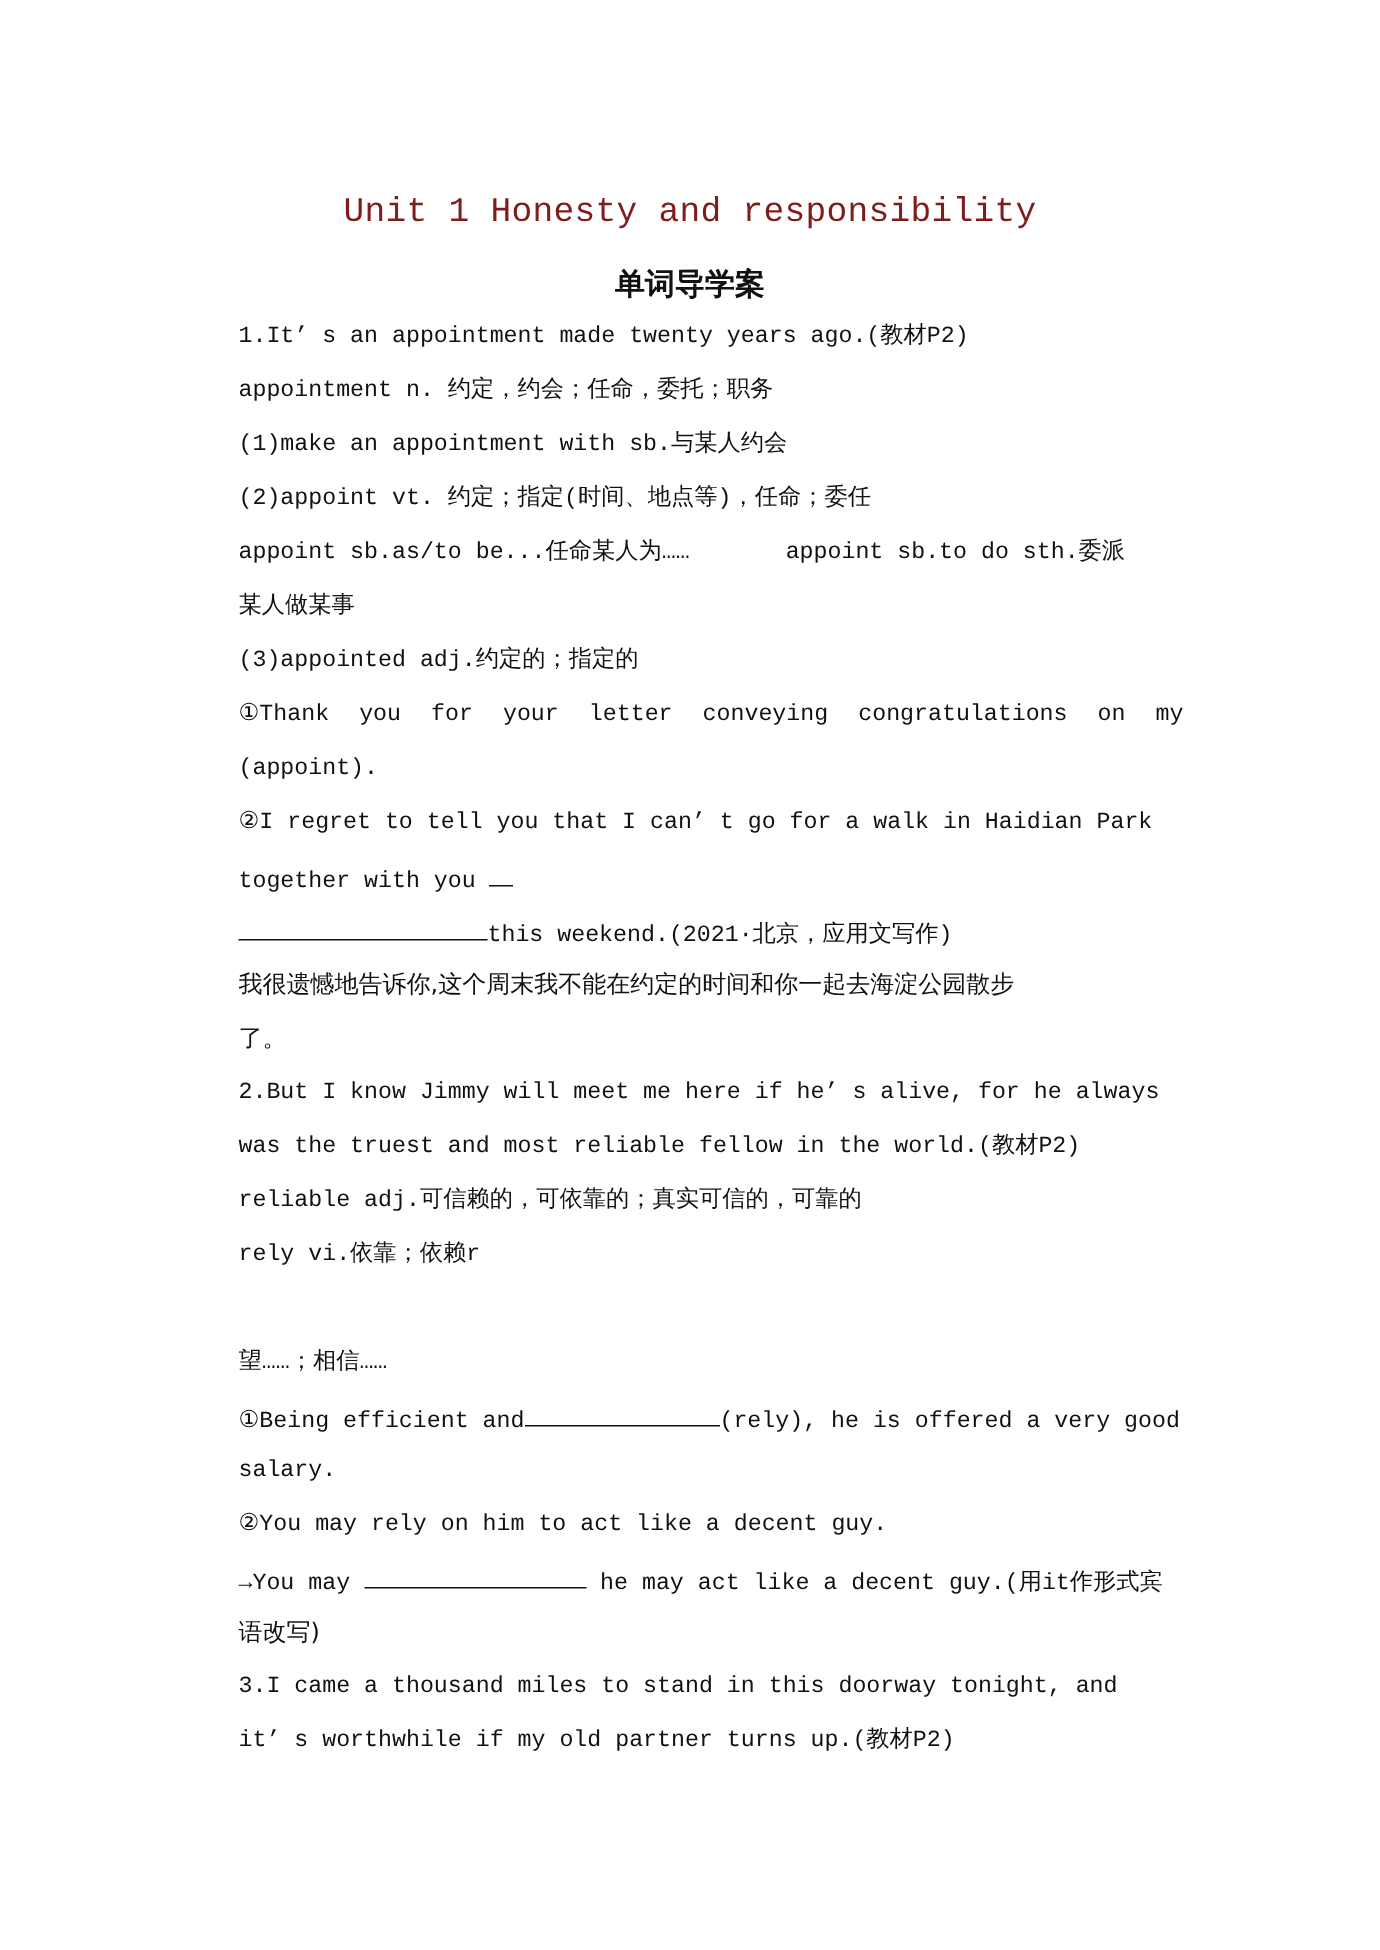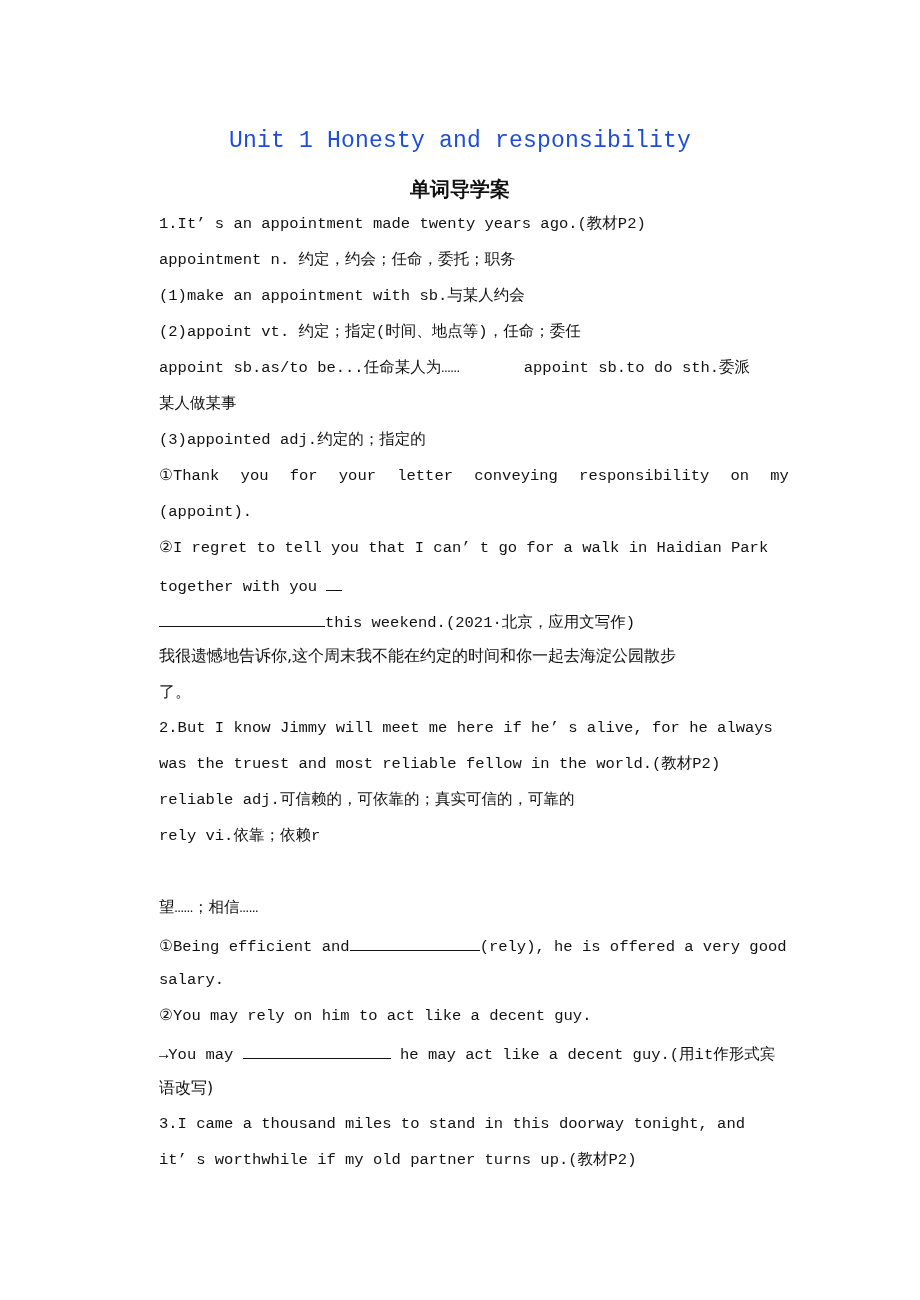--- a/index.html
+++ b/index.html
@@ -1,21 +1,21 @@
 <!DOCTYPE html>
 <html><head>
   <meta charset="utf-8">
   <style>
     html, body { margin: 0; padding: 0; background: #ffffff; }
     body { width: 920px; height: 1300px; position: relative; overflow: hidden;
            font-family: "DejaVu Serif", "Liberation Serif", serif; color: #111; }
     .page { position: absolute; left: 0; top: 0; width: 920px; height: 1300px; }
     .title { position: absolute; left: 0; width: 920px; top: 128px; text-align: center;
              font-family: "Liberation Mono", "DejaVu Sans Mono", monospace;
-             font-size: 23px; color: #1d4ed8; letter-spacing: 0.2px; white-space: nowrap; }
+             font-size: 23px; color: #7f1d1d; letter-spacing: 0.2px; white-space: nowrap; }
     .subtitle { position: absolute; left: 0; width: 920px; top: 176px; text-align: center;
                 font-family: "DejaVu Sans", sans-serif; font-weight: bold; font-size: 20px; color: #111; }
     .line { position: absolute; left: 159px; height: 24px; line-height: 24px;
             font-family: "Liberation Mono", "DejaVu Sans Mono", monospace;
             font-size: 15.5px; white-space: nowrap; color: #111; }
     .cn { font-family: "DejaVu Sans", sans-serif; font-size: 16px; }
     .justify { width: 630px; display: flex; justify-content: space-between; }
     .blank { display: inline-block; border-bottom: 1px solid #111; height: 18px; vertical-align: baseline; }
     .gap { display: inline-block; }
   </style>
@@ -35,21 +35,21 @@
   </div>
   <div class="line" style="top:392px">某人做某事</div>
   <div class="line" style="top:428px">(3)appointed adj.约定的；指定的</div>
   <div class="line justify" style="top:464px">
     <span>①Thank</span>
     <span>you</span>
     <span>for</span>
     <span>your</span>
     <span>letter</span>
     <span>conveying</span>
-    <span>responsibility</span>
+    <span>congratulations</span>
     <span>on</span>
     <span>my</span>
   </div>
   <div class="line" style="top:500px">(appoint).</div>
   <div class="line" style="top:536px">②I regret to tell you that I can’ t go for a walk in Haidian Park</div>
   <div class="line" style="top:572px">
     <span>together with you</span>
     <span class="blank" style="width:16px"></span>
   </div>
   <div class="line" style="top:608px">

